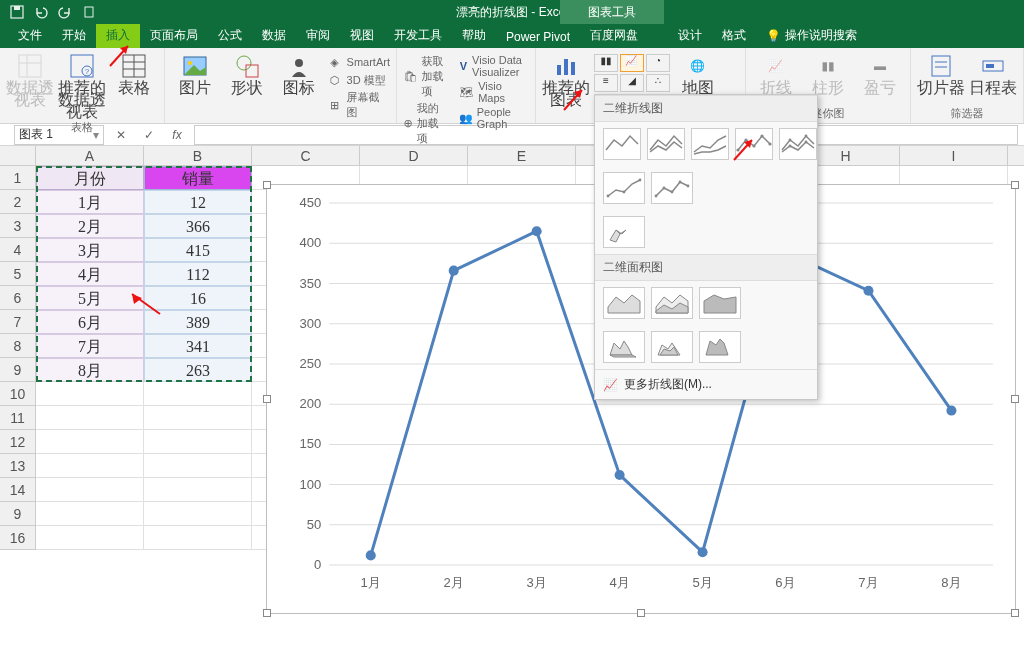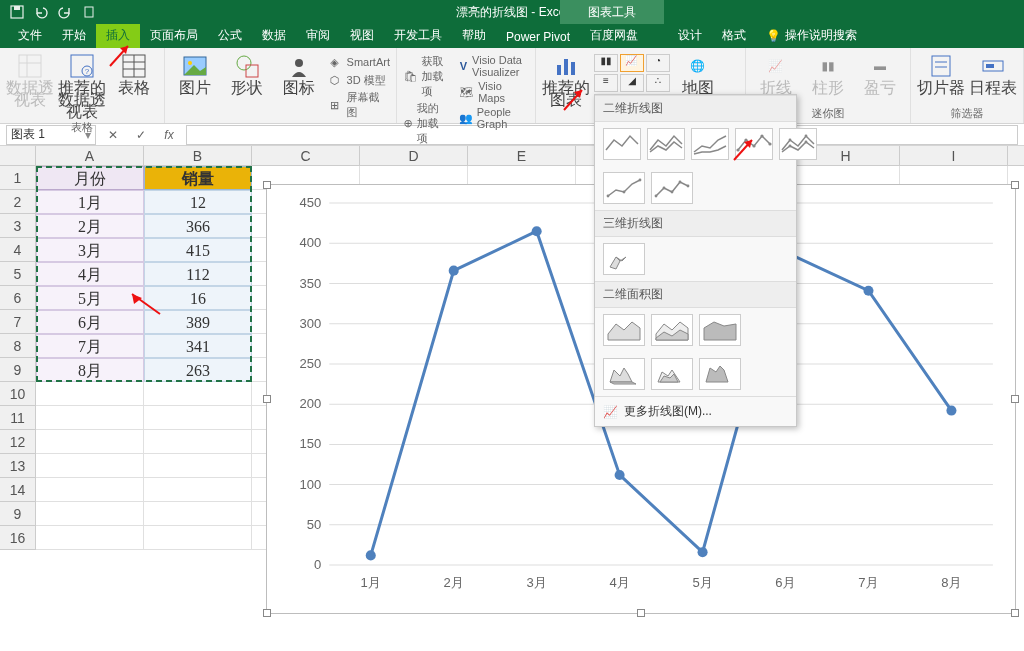--- a/index.html
+++ b/index.html
@@ -22,42 +22,42 @@
 .big-btn { display: flex; flex-direction: column; align-items: center; width: 48px; gap: 2px; cursor: pointer; }
 .big-btn .ico { width: 28px; height: 28px; display: flex; align-items: center; justify-content: center; }
 .big-btn .lbl { font-size: 16px; text-align: center; line-height: 12px; color: #444; }
 .big-btn.disabled .lbl { color: #bbb; }
 .big-btn.disabled .ico { opacity: .5; }
 .small-list { display: flex; flex-direction: column; gap: 2px; padding-top: 2px; }
 .small-item { display: flex; align-items: center; gap: 4px; font-size: 11px; color: #666; cursor: pointer; }
 .small-item .si-ico { width: 16px; height: 16px; display: flex; align-items: center; justify-content: center; }
 
 .namebox-row { height: 22px; border-bottom: 1px solid #d4d4d4; display: flex; align-items: center; background: #fff; }
-.namebox { width: 90px; height: 20px; border: 1px solid #ccc; margin-left: 6px; font-size: 12px; padding: 0 4px; background: #fff; display: flex; align-items: center; }
+.namebox { width: 90px; height: 20px; border: 1px solid #ccc; margin-left: 14px; font-size: 12px; padding: 0 4px; background: #fff; display: flex; align-items: center; }
 .fx-btn { width: 22px; text-align: center; color: #666; margin-left: 6px; }
 .formula-bar { flex: 1; height: 20px; border: 1px solid #ccc; margin: 0 6px; background: #fff; }
 
 .sheet-area { position: relative; height: calc(651px - 24px - 24px - 76px - 22px); overflow: hidden; }
 .col-headers { display: flex; height: 20px; background: #f0f0f0; border-bottom: 1px solid #ccc; }
 .corner { width: 36px; border-right: 1px solid #ccc; background: #f0f0f0; }
 .col-h { flex: 0 0 108px; text-align: center; border-right: 1px solid #ccc; font-size: 14px; line-height: 20px; color: #555; }
 .row { display: flex; height: 24px; }
 .row-h { width: 36px; text-align: center; border-right: 1px solid #ccc; border-bottom: 1px solid #ccc; background: #f0f0f0; font-size: 14px; line-height: 24px; color: #555; }
 .cell { flex: 0 0 108px; border-right: 1px solid #e0e0e0; border-bottom: 1px solid #e0e0e0; text-align: center; font-size: 16px; line-height: 24px; font-family: "SimSun", serif; }
 .hdr-a { background: #efe7f3; border: 1px solid #bba8cc; font-weight: normal; }
-.hdr-b { background: #eab308; border: 1px solid #9cb8d4; font-weight: bold; }
+.hdr-b { background: #d946ef; border: 1px solid #9cb8d4; }
 .data-a { background: #f7f2fa; border: 1px solid #d6c9e2; }
 .data-b { background: #eef4fa; border: 1px solid #c3d5e6; }
 .selected-marquee { position: absolute; border: 2px dashed #217346; pointer-events: none; }
 
 .chart-obj { position: absolute; left: 266px; top: 38px; width: 750px; height: 430px; background: #fff; border: 1px solid #bdbdbd; }
 .chart-obj .handle { position: absolute; width: 8px; height: 8px; background: #fff; border: 1px solid #888; }
 .chart-inner { position: absolute; left: 12px; top: 8px; right: 12px; bottom: 10px; }
 
-.dropdown-panel { position: absolute; left: 594px; top: 94px; width: 203px; background: #f8f8f8; border: 1px solid #c8c8c8; box-shadow: 2px 2px 6px rgba(0,0,0,.25); z-index: 50; font-size: 12px; }
+.dropdown-panel { position: absolute; left: 594px; top: 94px; width: 224px; background: #f8f8f8; border: 1px solid #c8c8c8; box-shadow: 2px 2px 6px rgba(0,0,0,.25); z-index: 50; font-size: 12px; }
 .dd-section-title { background: #eee; padding: 4px 8px; color: #555; border-bottom: 1px solid #ddd; border-top: 1px solid #ddd; }
 .dd-row { display: flex; gap: 6px; padding: 6px 8px; }
 .dd-thumb { width: 42px; height: 32px; border: 1px solid #ccc; background: #fff; display: flex; align-items: center; justify-content: center; cursor: pointer; }
 .dd-more { padding: 6px 8px; display: flex; align-items: center; gap: 6px; border-top: 1px solid #ddd; cursor: pointer; }
 
 .red-arrow { position: absolute; pointer-events: none; z-index: 60; }
 
 svg { display: block; }
 </style>
 </head>
@@ -627,21 +627,20 @@
         <svg width="36" height="24">
           <polyline points="2,20 10,12 18,16 26,6 34,10" fill="none" stroke="#888" stroke-width="1.5"></polyline>
           <circle cx="2" cy="20" r="1.4" fill="#888"></circle>
           <circle cx="10" cy="12" r="1.4" fill="#888"></circle>
           <circle cx="18" cy="16" r="1.4" fill="#888"></circle>
           <circle cx="26" cy="6" r="1.4" fill="#888"></circle>
           <circle cx="34" cy="10" r="1.4" fill="#888"></circle>
         </svg>
       </div>
   </div>
-  <div class="dd-section-title">三维折线图</div>
   <div class="dd-row">
     <div class="dd-thumb">
         <svg width="36" height="24">
           <path d="M4 20 L10 10 L14 14 L10 22 Z M10 10 L16 14 L20 10 L14 14 Z" fill="#ddd" stroke="#888"></path>
         </svg>
       </div>
   </div>
   <div class="dd-section-title">二维面积图</div>
   <div class="dd-row">
     <div class="dd-thumb">

